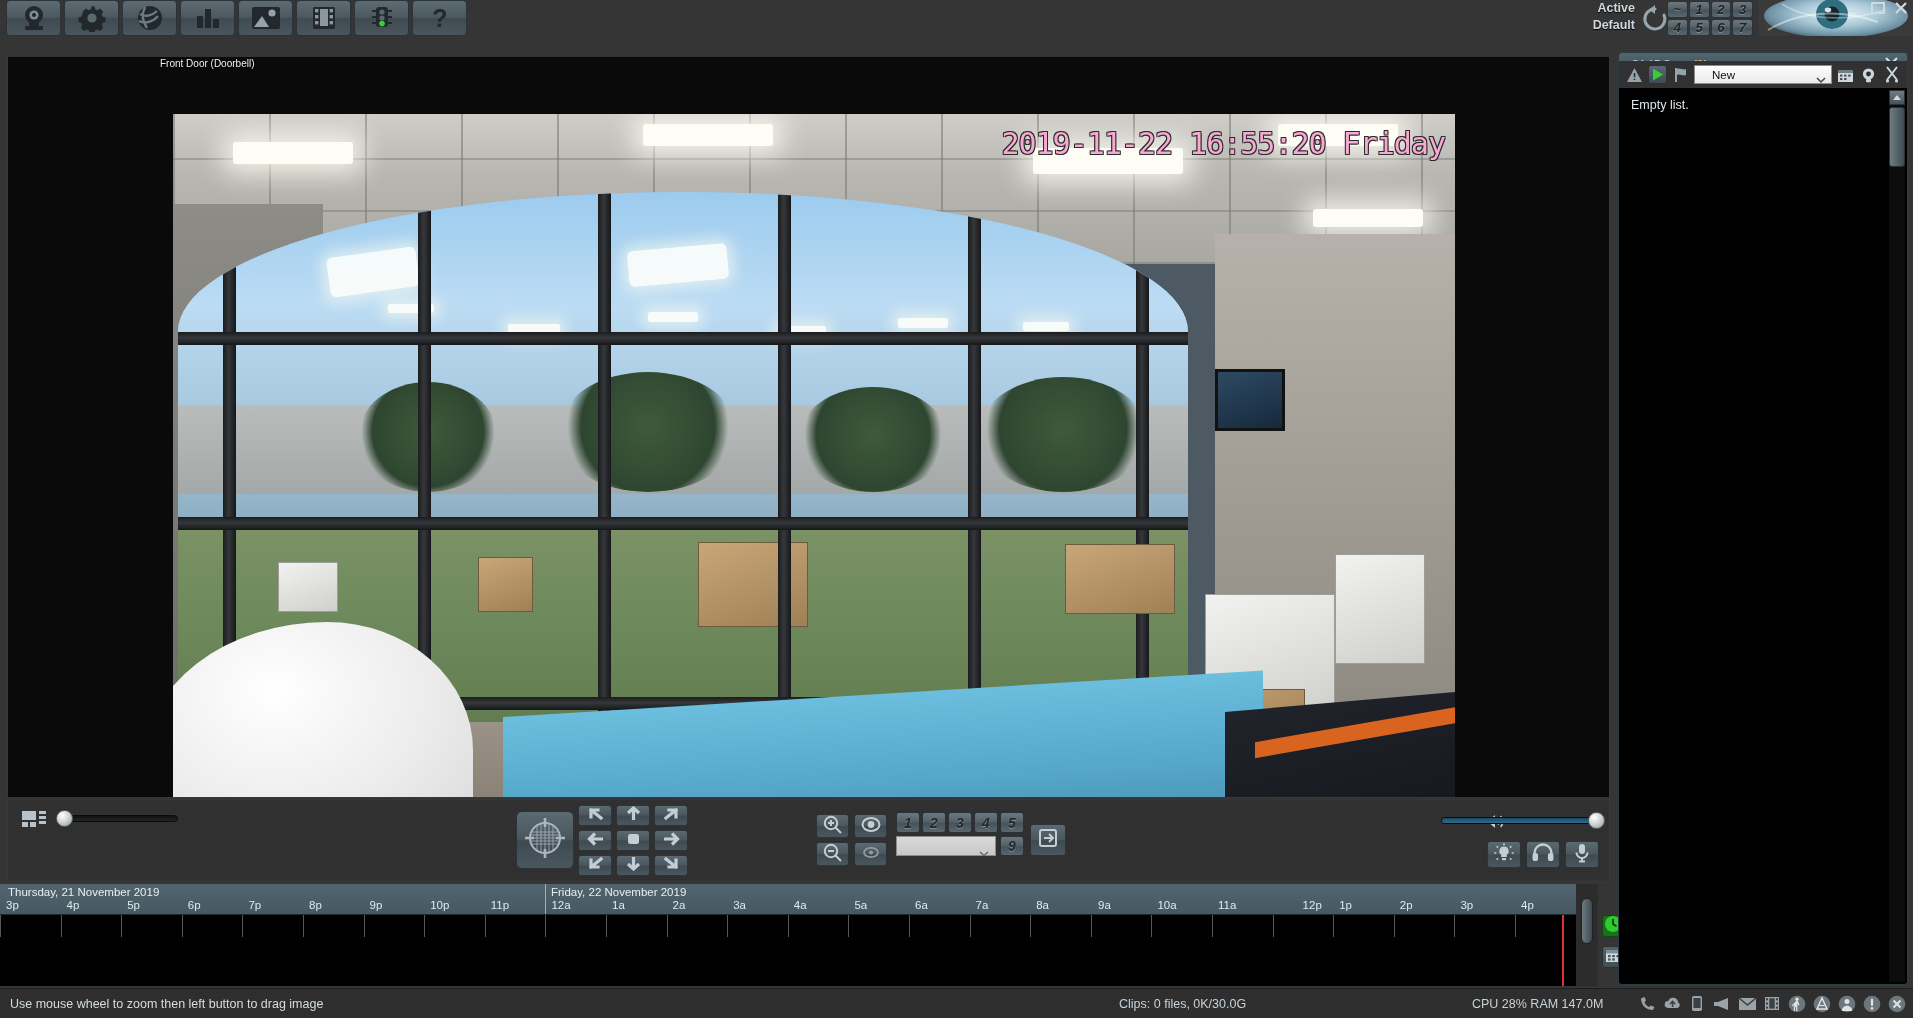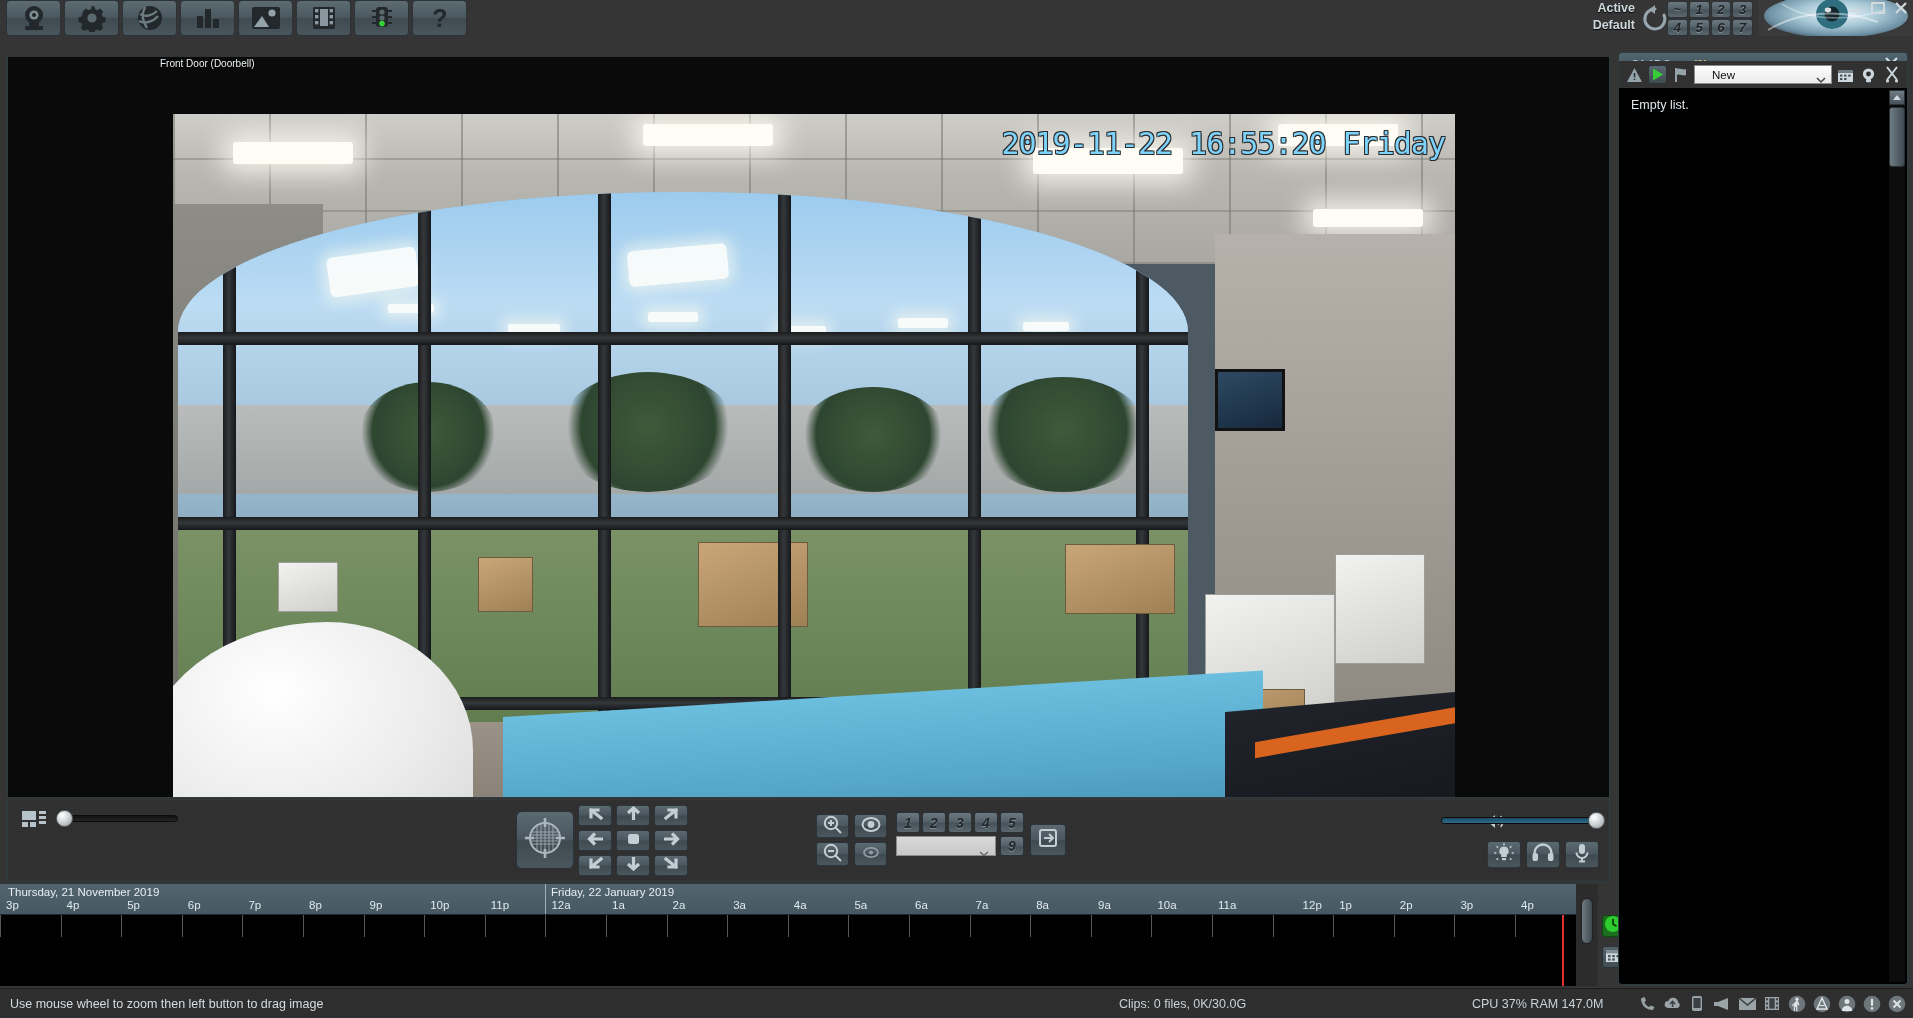--- a/index.html
+++ b/index.html
@@ -171,21 +171,21 @@
     transform: skewY(-5deg);
   }
   .orange-strip {
     position:absolute; right:0px; bottom:110px; width:200px; height:16px;
     background: #d9641f; transform: skewY(-5deg);
   }
 
   .ovl-topright {
     position: absolute; right: 10px; top: 12px;
     font-family: "DejaVu Sans Mono", monospace;
-    font-size: 30px; color: #7dd3fc; letter-spacing: -1px; white-space: nowrap;
+    font-size: 30px; color: #f9a8d4; letter-spacing: -1px; white-space: nowrap;
     text-shadow: -1px -1px 0 #2b2b2b, 1px -1px 0 #2b2b2b, -1px 1px 0 #2b2b2b, 1px 1px 0 #2b2b2b;
     z-index: 7;
   }
   .ovl-bottomcenter {
     position: absolute; left: 50%; transform: translateX(-50%); bottom: 22px;
     font-family: "DejaVu Sans Mono", monospace;
     font-size: 29px; color: #ffffff; letter-spacing: 3px; white-space: nowrap;
     text-shadow: -1.5px -1.5px 0 #1d1d1d, 1.5px -1.5px 0 #1d1d1d, -1.5px 1.5px 0 #1d1d1d, 1.5px 1.5px 0 #1d1d1d;
     z-index: 7;
   }
@@ -751,21 +751,21 @@
             <path d="M8 15v3.5M5 18.5h6" stroke="#c2ced4" stroke-width="2"></path>
             </svg>
         </span>
       </div>
     </div>
   </div>
 
   <div class="timeline">
     <div class="tl-header">
       <div class="tl-daylabel" style="left:8px;">Thursday, 21 November 2019</div>
-      <div class="tl-daylabel" style="left:551px;">Friday, 22 January 2019</div>
+      <div class="tl-daylabel" style="left:551px;">Friday, 22 November 2019</div>
       <div class="tl-divider" style="left:545px;"></div>
       <div id="hourlabels">
           <div class="tl-hour" style="left: 6px;">3p</div>
           <div class="tl-hour" style="left: 66.6px;">4p</div>
           <div class="tl-hour" style="left: 127.2px;">5p</div>
           <div class="tl-hour" style="left: 187.8px;">6p</div>
           <div class="tl-hour" style="left: 248.4px;">7p</div>
           <div class="tl-hour" style="left: 309px;">8p</div>
           <div class="tl-hour" style="left: 369.6px;">9p</div>
           <div class="tl-hour" style="left: 430.2px;">10p</div>
@@ -921,21 +921,21 @@
             </svg>
         </div>
         <div class="clips-sb-thumb"></div>
       </div>
     </div>
   </div>
 
   <div class="statusbar">
     <div class="sb-left">Use mouse wheel to zoom then left button to drag image</div>
     <div class="sb-clips">Clips: 0 files, 0K/30.0G</div>
-    <div class="sb-cpu">CPU 37% RAM 147.0M</div>
+    <div class="sb-cpu">CPU 28% RAM 147.0M</div>
     <div class="sb-icons">
       <div>
         <svg width="17" height="16" viewBox="0 0 17 16">
             <path d="M2 2.5c0 7 5.5 11.5 12 11.5l1.4-3-3.6-1.5-1.6 1.6C8 10 6.2 8 5.4 6.2L7 4.6 5.6 1z" fill="#9aa3a8"></path>
           </svg>
       </div>
       <div>
         <svg width="19" height="15" viewBox="0 0 19 15">
             <path d="M5 12a3.5 3.5 0 0 1 .3-7A5 5 0 0 1 15 6.3 3 3 0 0 1 14.5 12z" fill="#9aa3a8"></path>
             <path d="M9.6 11V5.5M7 8l2.6-2.6L12.2 8" stroke="#3b4044" stroke-width="1.5" fill="none"></path>

